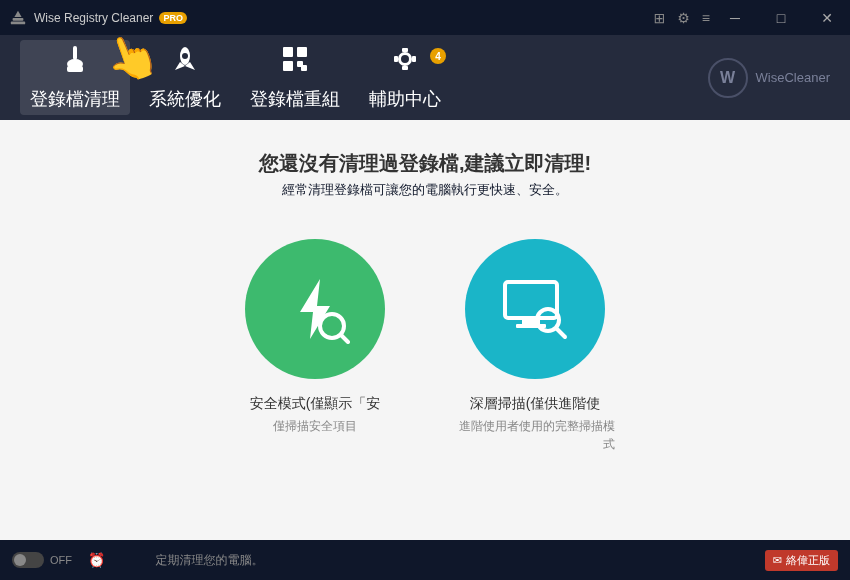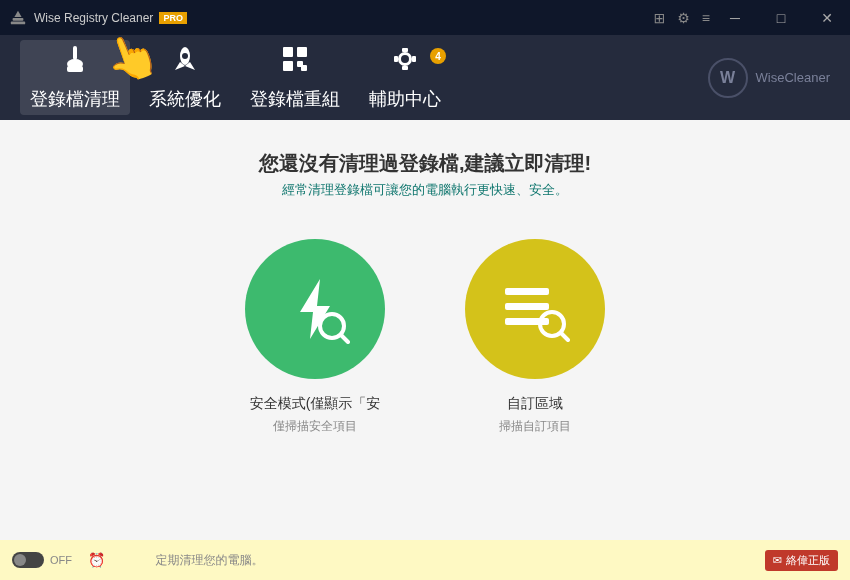--- a/index.html
+++ b/index.html
@@ -30,21 +30,21 @@
     #titlebar .title-text {
       color: #ccc;
       font-size: 12px;
     }
     #titlebar .pro-badge {
       background: #e8a000;
       color: white;
       font-size: 9px;
       font-weight: bold;
       padding: 1px 4px;
-      border-radius: 0;
+      border-radius: 6px;
       margin-left: 6px;
     }
     #titlebar .win-controls {
       position: absolute;
       right: 0;
       top: 0;
       height: 35px;
       display: flex;
       align-items: center;
     }
@@ -167,21 +167,21 @@
       padding-top: 30px;
     }
     .main-title {
       font-size: 20px;
       font-weight: bold;
       color: #333;
       margin-bottom: 4px;
     }
     .main-subtitle {
       font-size: 13px;
-      color: #0f766e;
+      color: #0f172a;
       margin-bottom: 40px;
     }
 
     
     .features-row {
       display: flex;
       gap: 60px;
       align-items: flex-start;
     }
     .feature-item {
@@ -210,27 +210,27 @@
     .feature-circle.yellow { background: #d4c21a; }
     .feature-title {
       font-size: 14px;
       color: #333;
       text-align: center;
       margin-bottom: 4px;
     }
     .feature-desc {
       font-size: 12px;
       color: #888;
-      text-align: center;
+      text-align: right;
       line-height: 1.5;
     }
 
     
     #statusbar {
-      background: #fef9c3;
+      background: #0f172a;
       height: 40px;
       position: absolute;
       bottom: 0;
       left: 0;
       right: 0;
       display: flex;
       align-items: center;
       padding: 0 12px;
     }
     .status-toggle {
@@ -391,36 +391,36 @@
           <polygon points="40,5 20,38 33,38 30,65 50,32 37,32"></polygon>
 
           <circle cx="52" cy="52" r="12" fill="none" stroke="white" stroke-width="4"></circle>
           <line x1="61" y1="61" x2="68" y2="68" stroke="white" stroke-width="4" stroke-linecap="round"></line>
         </svg>
       </div>
       <div class="feature-title">安全模式(僅顯示「安</div>
       <div class="feature-desc">僅掃描安全項目</div>
     </div>
 
-
     <div class="feature-item">
-      <div class="feature-circle yellow">
+      <div class="feature-circle teal">
         <svg viewBox="0 0 70 70" fill="white">
 
-          <rect x="5" y="14" width="44" height="7" rx="2"></rect>
-          <rect x="5" y="29" width="44" height="7" rx="2"></rect>
-          <rect x="5" y="44" width="44" height="7" rx="2"></rect>
-
-          <circle cx="52" cy="50" r="12" fill="none" stroke="white" stroke-width="4"></circle>
-          <line x1="61" y1="59" x2="68" y2="66" stroke="white" stroke-width="4" stroke-linecap="round"></line>
+          <rect x="5" y="8" width="52" height="36" rx="3" fill="none" stroke="white" stroke-width="4"></rect>
+          <rect x="22" y="44" width="18" height="6" fill="white"></rect>
+          <rect x="16" y="50" width="30" height="4" rx="1" fill="white"></rect>
+
+          <circle cx="48" cy="46" r="11" fill="none" stroke="white" stroke-width="4"></circle>
+          <line x1="57" y1="55" x2="65" y2="63" stroke="white" stroke-width="4" stroke-linecap="round"></line>
         </svg>
       </div>
-      <div class="feature-title">自訂區域</div>
-      <div class="feature-desc">掃描自訂項目</div>
+      <div class="feature-title">深層掃描(僅供進階使</div>
+      <div class="feature-desc">進階使用者使用的完整掃描模式</div>
     </div>
+
 
   </div>
 </div>
 
 <div id="statusbar">
   <div class="status-toggle">
     <div class="toggle-switch off"></div>
     <span class="toggle-label">OFF</span>
   </div>
   <span class="status-icon">⏰</span>

